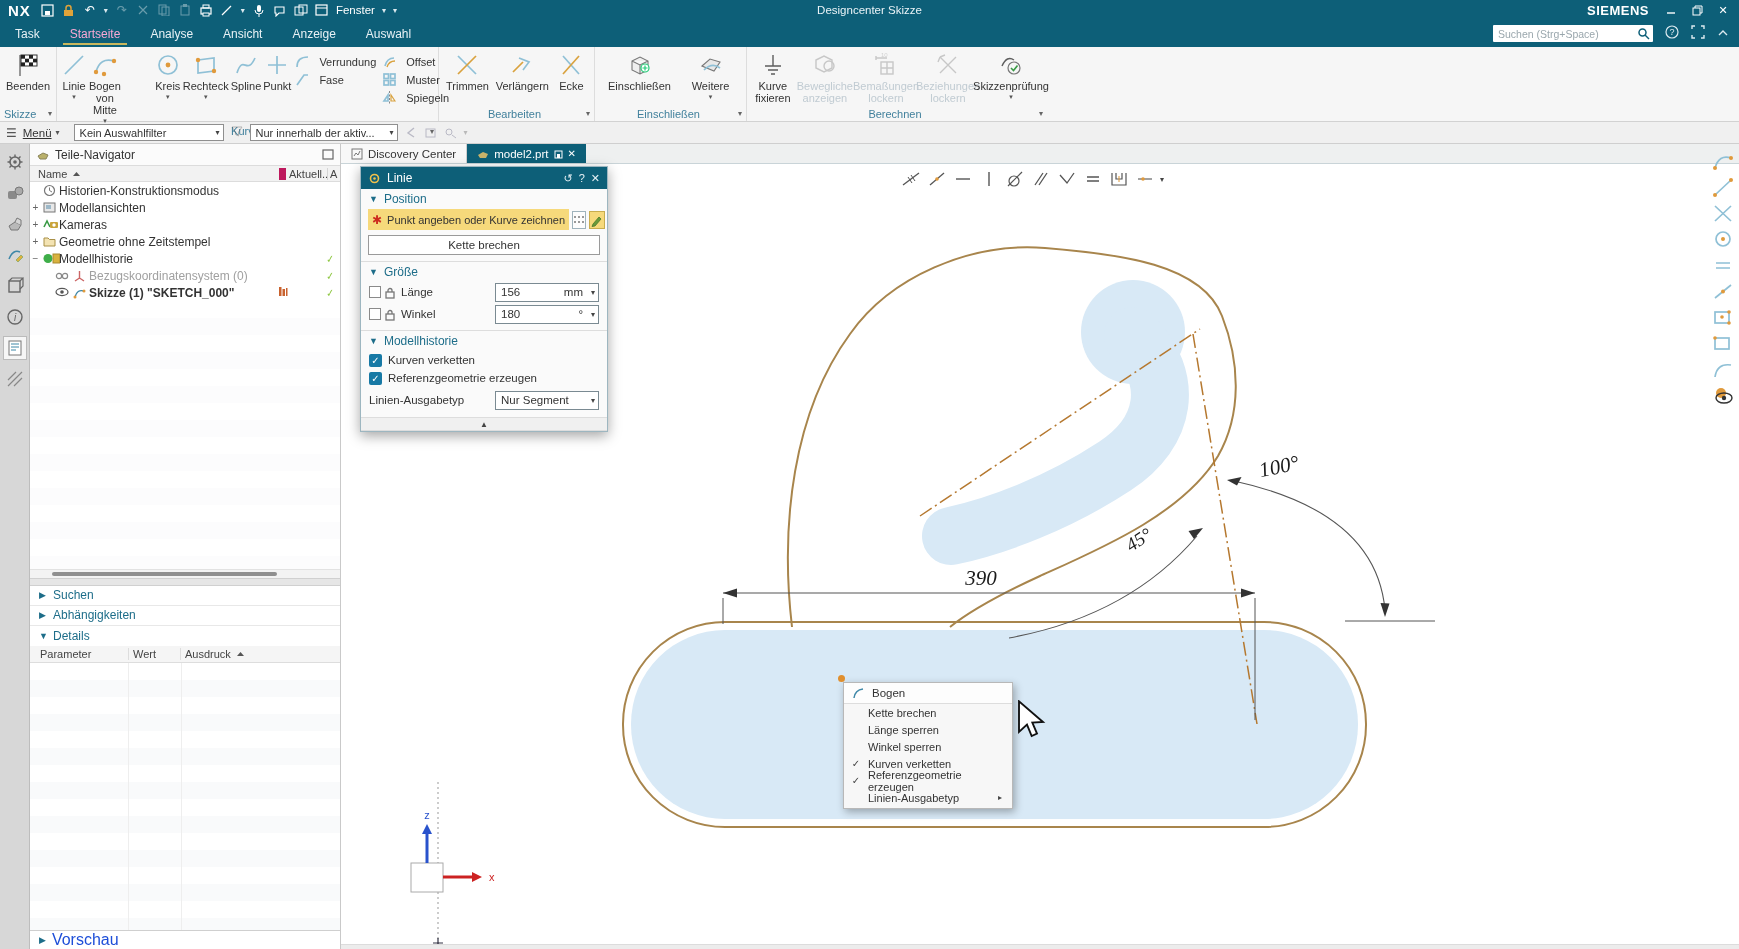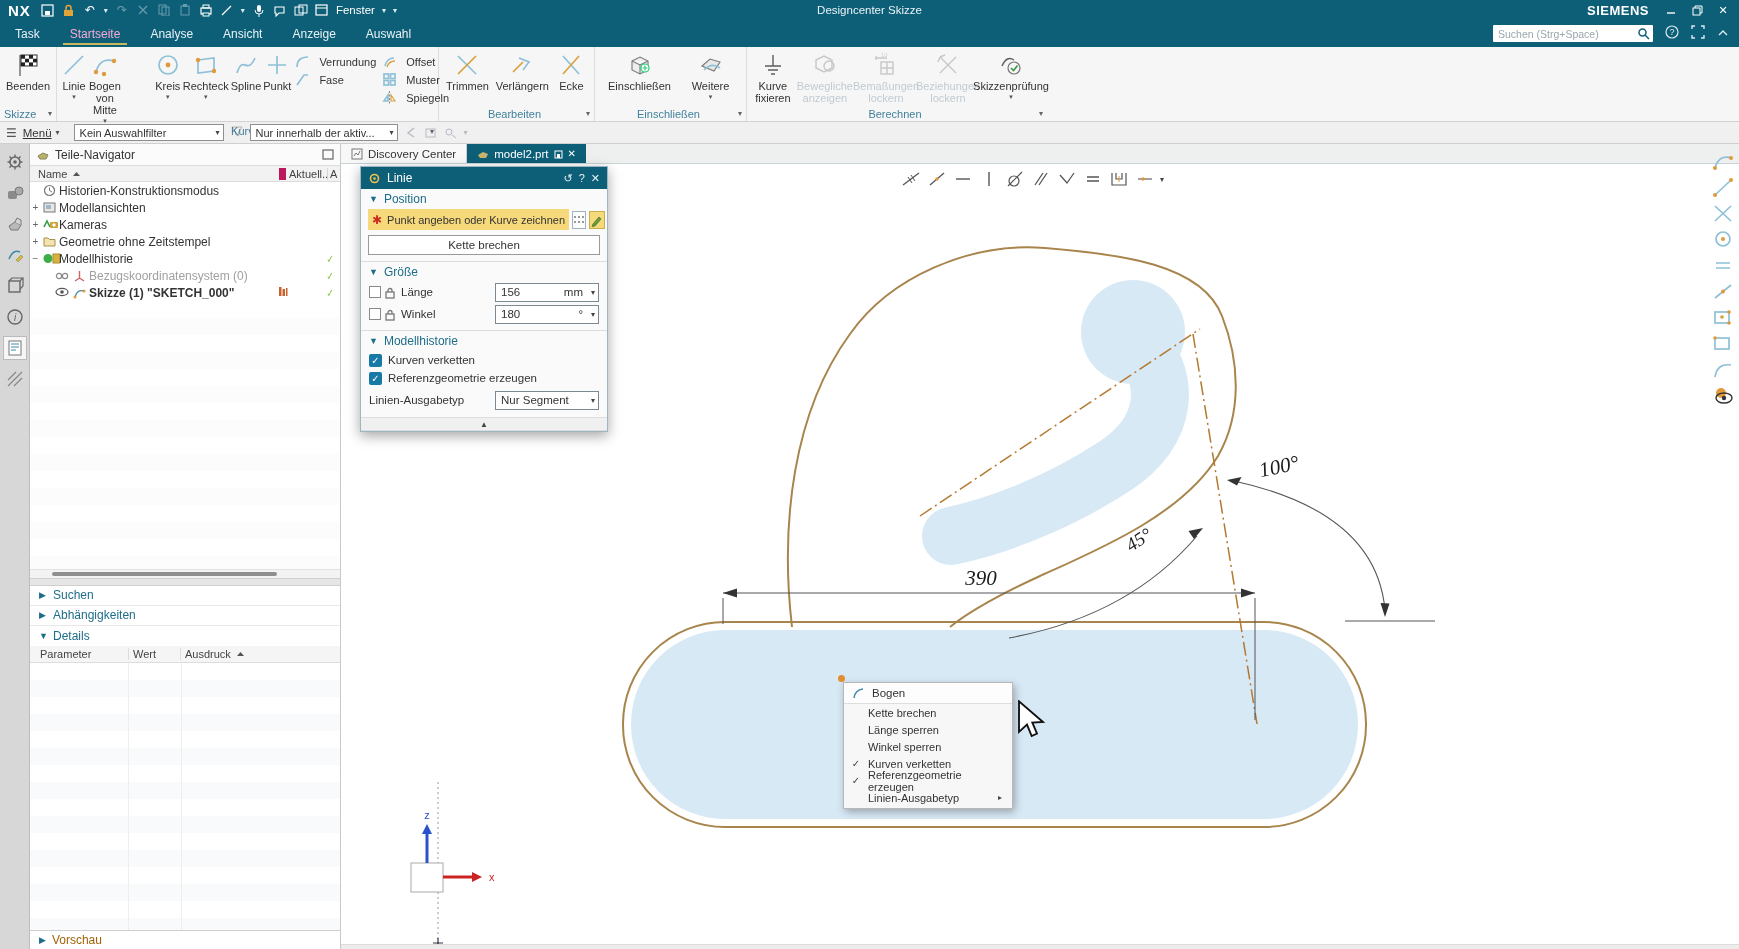--- a/index.html
+++ b/index.html
@@ -734,21 +734,21 @@
             <path d="M1 5 L4.5 1 L8 5 Z" fill="#555"></path>
           </svg>
         </span>
     </div>
     <div class="det-body">
         <div class="v1"></div>
         <div class="v2"></div>
       </div>
     <div class="vorschau">
       <span class="arr" style="color:#1d6d89; font-size:9px;">▶</span>
-      <span class="slabel" style="color:#a16207; font-size:12px;">Vorschau</span>
+      <span class="slabel" style="color:#1d4ed8; font-size:16px;">Vorschau</span>
     </div>
   </div>
 
   <div class="canvas">
     <div class="ctabs">
       <div class="ctab plain">
         <svg width="12" height="12">
             <rect x="1" y="1" width="10" height="10" fill="none" stroke="#777"></rect>
             <path d="M3 8 L5 5 L7 7 L9 3" fill="none" stroke="#777"></path>
           </svg>

